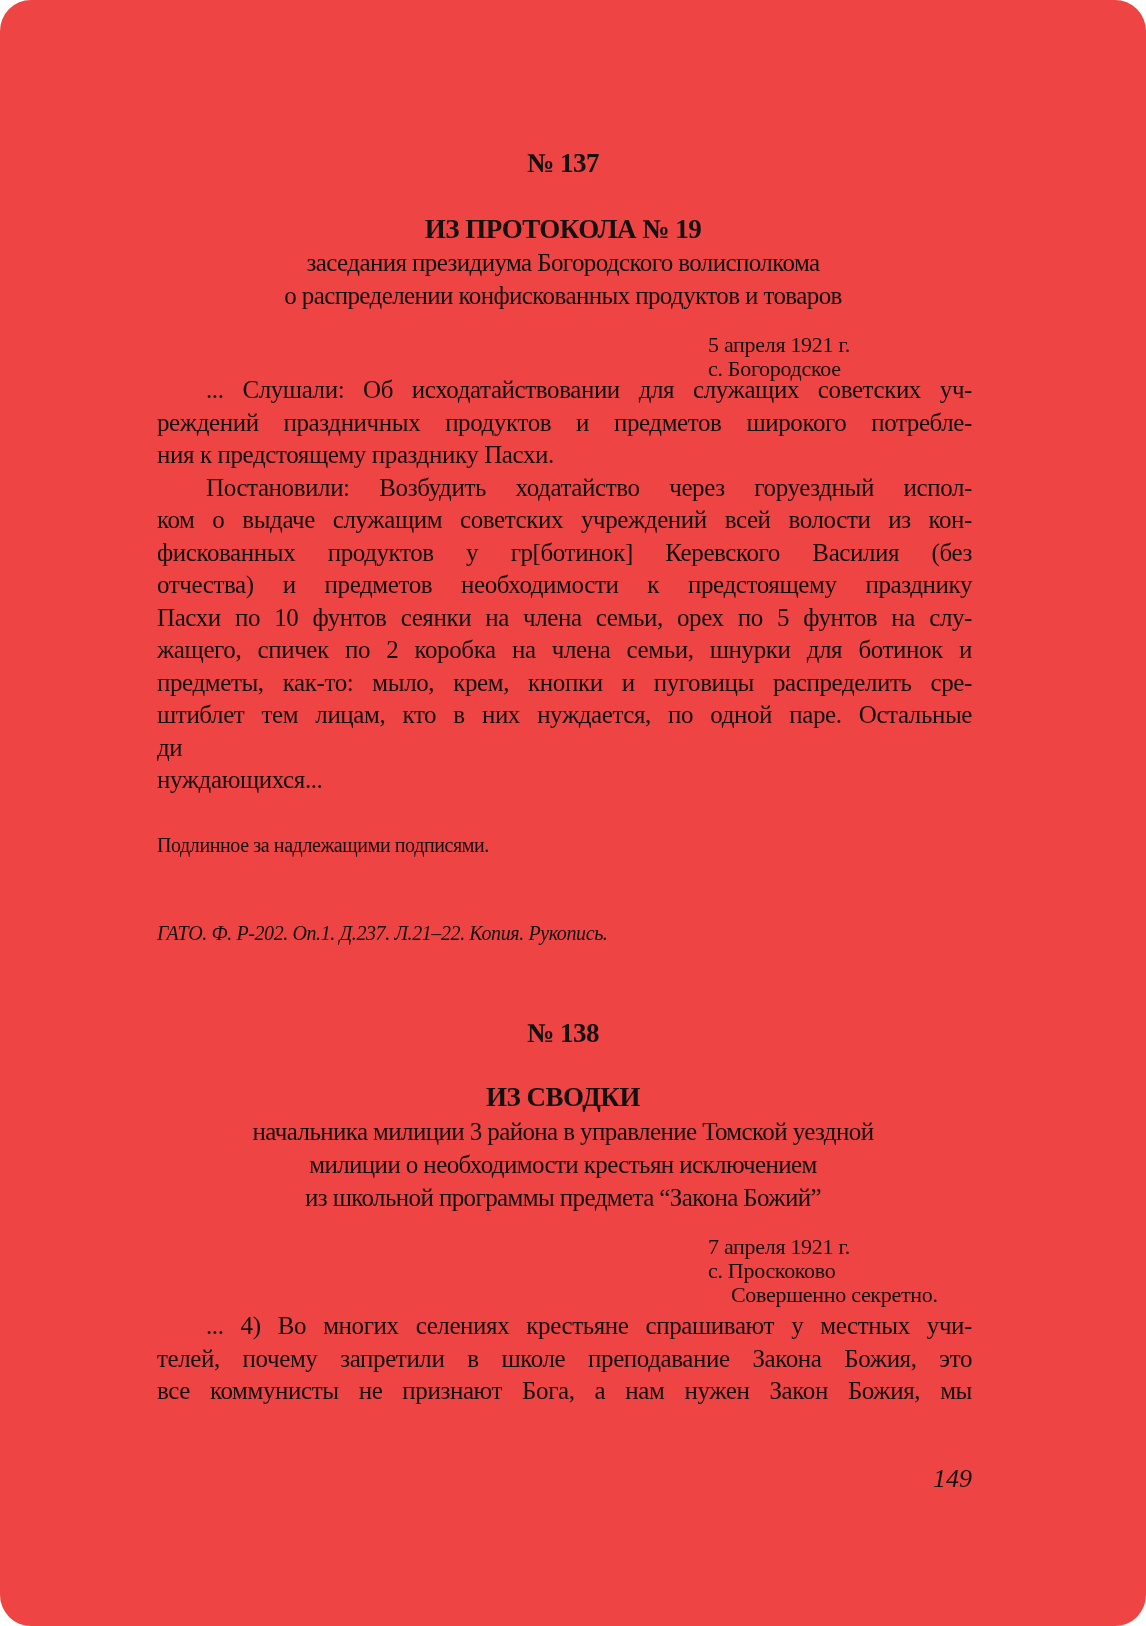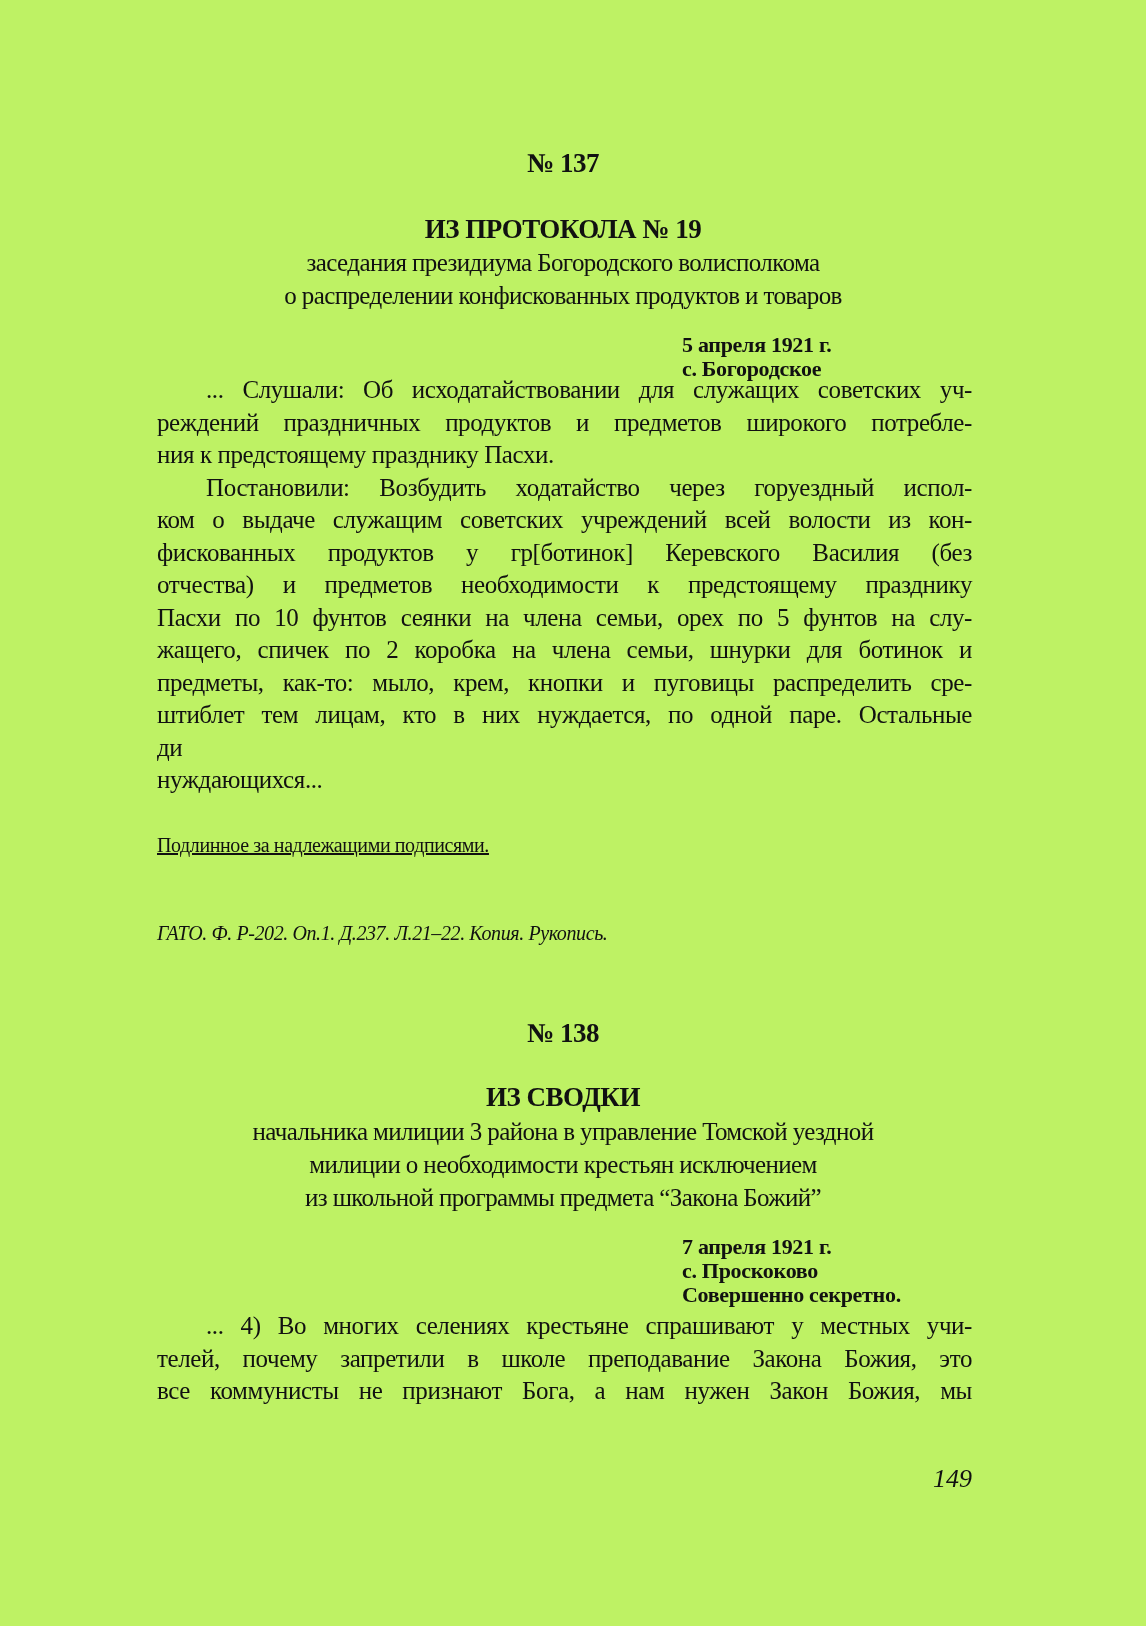--- a/index.html
+++ b/index.html
@@ -1,29 +1,29 @@
 <!DOCTYPE html>
 <html><head>
 <meta charset="utf-8">
 <style>
   html, body { margin: 0; padding: 0; background: #ffffff; }
   body { width: 1146px; height: 1626px; position: relative; overflow: hidden; color: #111111; }
-  .page { position: absolute; left: 0; top: 0; width: 1146px; height: 1626px; background: #bef264; }
+  .page { position: absolute; left: 0; top: 0; width: 1146px; height: 1626px; background: #ef4444; border-radius: 31px; }
   .serif { font-family: "Liberation Serif", "DejaVu Serif", serif; }
   .abs { position: absolute; }
   .center { left: 140px; width: 846px; text-align: center; }
   .docnum { font-weight: bold; font-size: 27px; letter-spacing: -0.5px; }
   .heading { font-weight: bold; font-size: 27px; letter-spacing: -0.5px; }
   .subhead { font-weight: normal; font-size: 25px; letter-spacing: -0.6px; line-height: 33px; }
-  .meta { left: 682px; font-size: 22px; line-height: 24px; letter-spacing: -0.3px; font-weight: bold; }
+  .meta { left: 708px; font-size: 22px; line-height: 24px; letter-spacing: -0.3px; }
   .body-p { left: 157px; width: 815px; font-size: 25px; line-height: 32.5px; text-align: justify; letter-spacing: -0.4px; }
   .body-p .line { display: block; text-align: justify; text-align-last: justify; white-space: nowrap; height: 32.5px; }
   .body-p .line.last { text-align-last: left; }
   .indent { padding-left: 49px; }
-  .note { left: 157px; font-size: 20px; letter-spacing: -0.4px; text-decoration: underline; }
+  .note { left: 157px; font-size: 20px; letter-spacing: -0.4px; }
   .archive { left: 157px; font-size: 20px; font-style: italic; letter-spacing: -0.4px; margin-top: 28px; }
   .pagenum { right: 174px; font-size: 26px; font-style: italic; }
 </style>
 </head>
 <body>
 
 <div class="page serif">
 
   <div class="abs center docnum" style="top:148px;">№ 137</div>
   <div class="abs center heading" style="top:214px;">ИЗ ПРОТОКОЛА № 19</div>
@@ -56,21 +56,21 @@
 
   <div class="abs center docnum" style="top:1018px;">№ 138</div>
   <div class="abs center heading" style="top:1082px;">ИЗ СВОДКИ</div>
   <div class="abs center subhead" style="top:1115px;">
     <div>начальника милиции 3 района в управление Томской уездной</div>
     <div>милиции о необходимости крестьян исключением</div>
     <div>из школьной программы предмета “Закона Божий”</div>
   </div>
   <div class="abs meta" style="top:1235px;">7 апреля 1921 г.</div>
   <div class="abs meta" style="top:1259px;">с. Проскоково</div>
-  <div class="abs meta" style="top:1283px;">Совершенно секретно.</div>
+  <div class="abs meta" style="top:1283px;margin-left:23px;">Совершенно секретно.</div>
 
   <div class="abs body-p" style="top:1310px;">
     <span class="line indent">... 4) Во многих селениях крестьяне спрашивают у местных учи-</span>
     <span class="line">телей, почему запретили в школе преподавание Закона Божия, это</span>
     <span class="line">все коммунисты не признают Бога, а нам нужен Закон Божия, мы</span>
   </div>
 
   <div class="abs pagenum" style="top:1464px;">149</div>
 </div>
 

